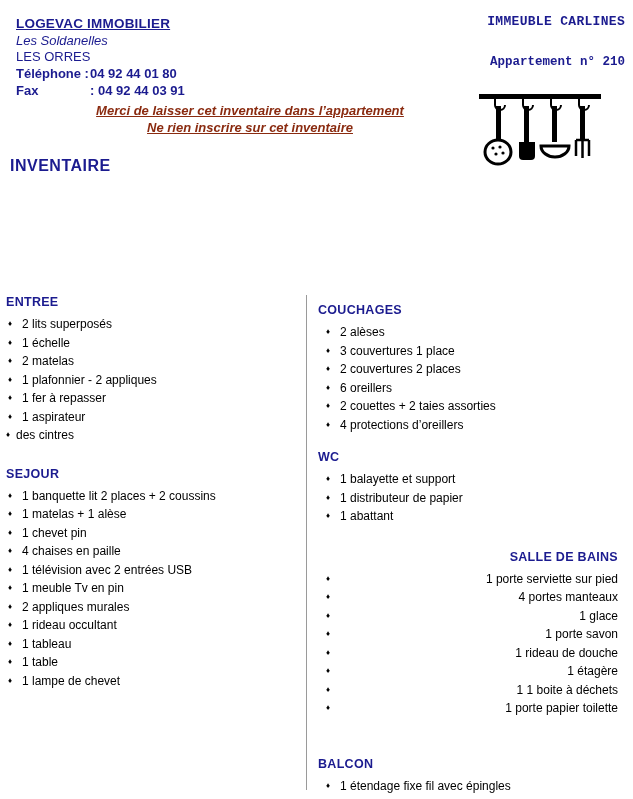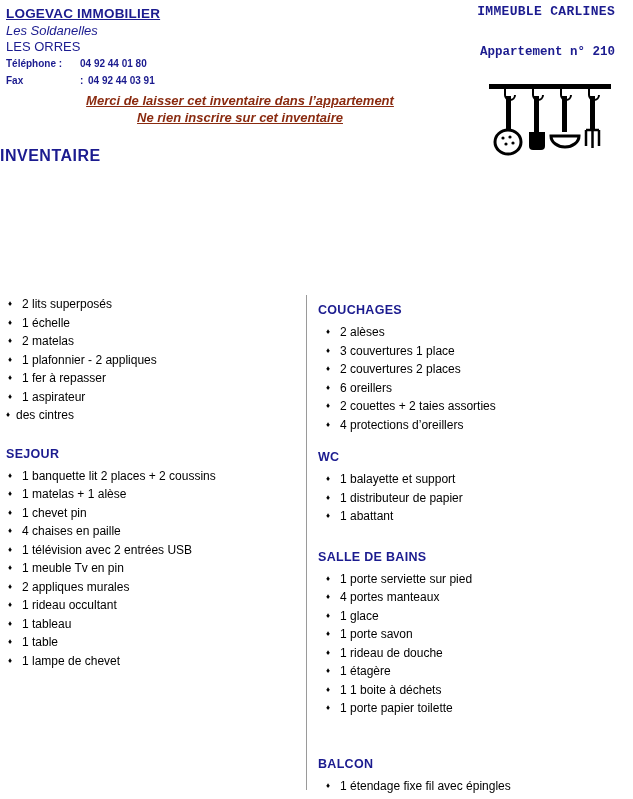--- a/index.html
+++ b/index.html
@@ -14,21 +14,21 @@
     font-family: "Liberation Sans", sans-serif;
     color: #000;
     position: relative;
     overflow: hidden;
   }
 
   .page {
     position: relative;
     width: 633px;
     height: 706px;
-    padding: 0;
+    padding: 10px;
   }
 
   
   .header {
     position: relative;
     height: 140px;
   }
   .hdr-left {
     position: absolute;
     left: 6px;
@@ -43,21 +43,21 @@
     letter-spacing: 0.2px;
     margin-bottom: 2px;
   }
   .addr1, .addr2 {
     font-size: 13px;
     color: #1b1b8f;
     line-height: 16px;
   }
   .addr1 { font-style: italic; }
   .phone-row {
-    font-size: 10px;
+    font-size: 13px;
     color: #1b1b8f;
     font-weight: bold;
     line-height: 17px;
     display: flex;
     align-items: flex-end;
   }
   .phone-row .lbl { display: inline-block; width: 74px; }
   .phone-row .sep { width: 8px; }
 
   .hdr-right {
@@ -246,20 +246,21 @@
         <path d="M101 52 h13" stroke="#000" stroke-width="2.5" fill="none"></path>
       </svg>
     </div>
   </div>
 
   <div class="columns">
     <div class="divider"></div>
 
     <div class="col-left">
       <div class="section">
+        <div class="section-title">ENTREE</div>
         <ul class="items">
           <li>2   lits superposés</li>
           <li>1   échelle</li>
           <li>2   matelas</li>
           <li>1   plafonnier  -  2 appliques</li>
           <li>1   fer à repasser</li>
           <li>1   aspirateur</li>
           <li class="tight">des cintres</li>
         </ul>
       </div>
@@ -297,21 +298,21 @@
 
       <div class="section" style="margin-top:16px;">
         <div class="section-title">WC</div>
         <ul class="items">
           <li>1   balayette et support</li>
           <li>1   distributeur de papier</li>
           <li>1   abattant</li>
         </ul>
       </div>
 
-      <div class="section" style="margin-top:24px;">
+      <div class="section" style="margin-top:24px;text-align:right;">
         <div class="section-title">SALLE DE BAINS</div>
         <ul class="items">
           <li>1   porte serviette sur pied</li>
           <li>4   portes manteaux</li>
           <li>1   glace</li>
           <li>1   porte savon</li>
           <li>1   rideau de douche</li>
           <li>1   étagère</li>
           <li>1   1 boite à déchets</li>
           <li>1   porte papier toilette</li>

